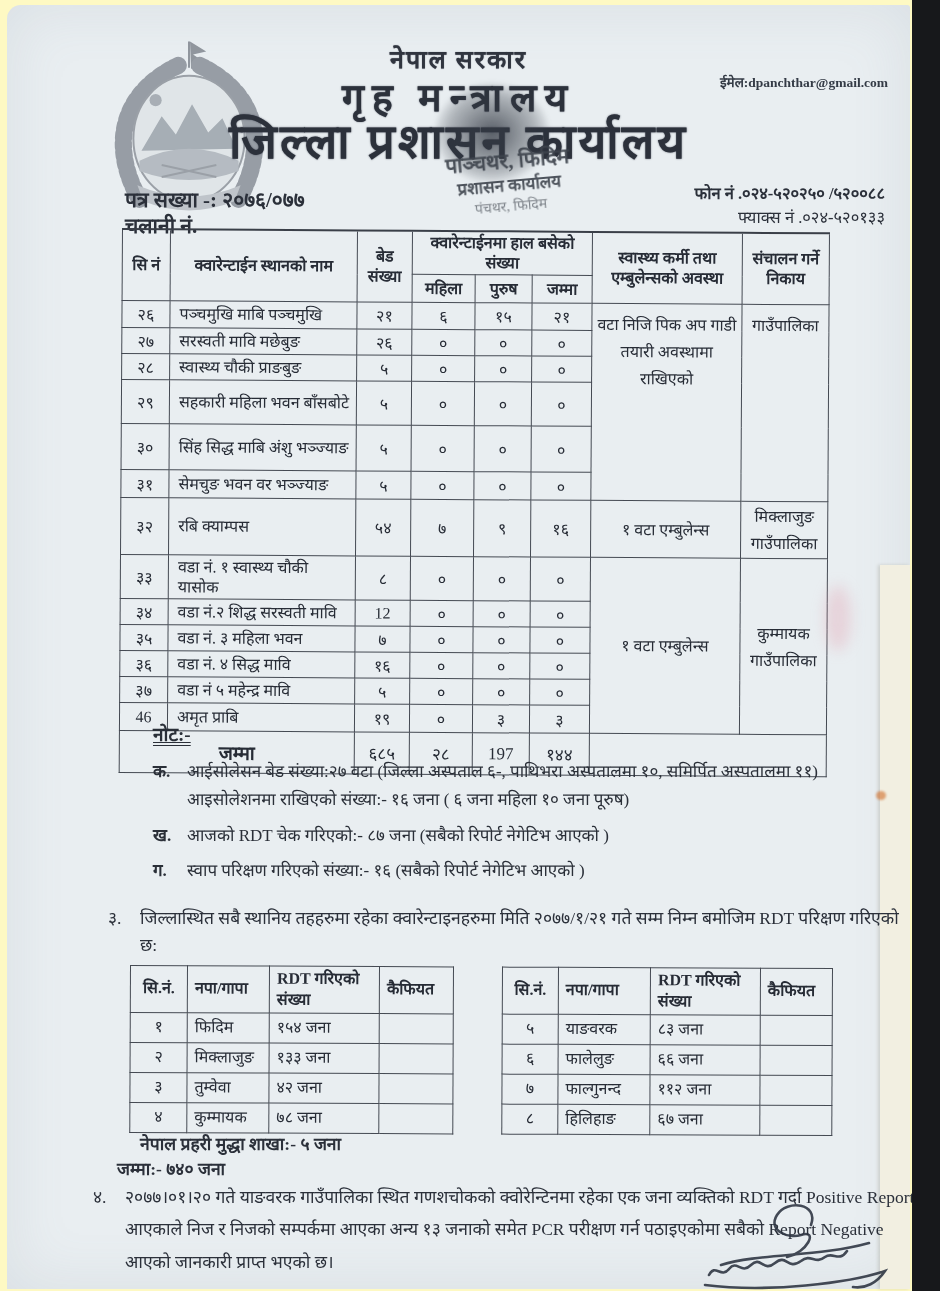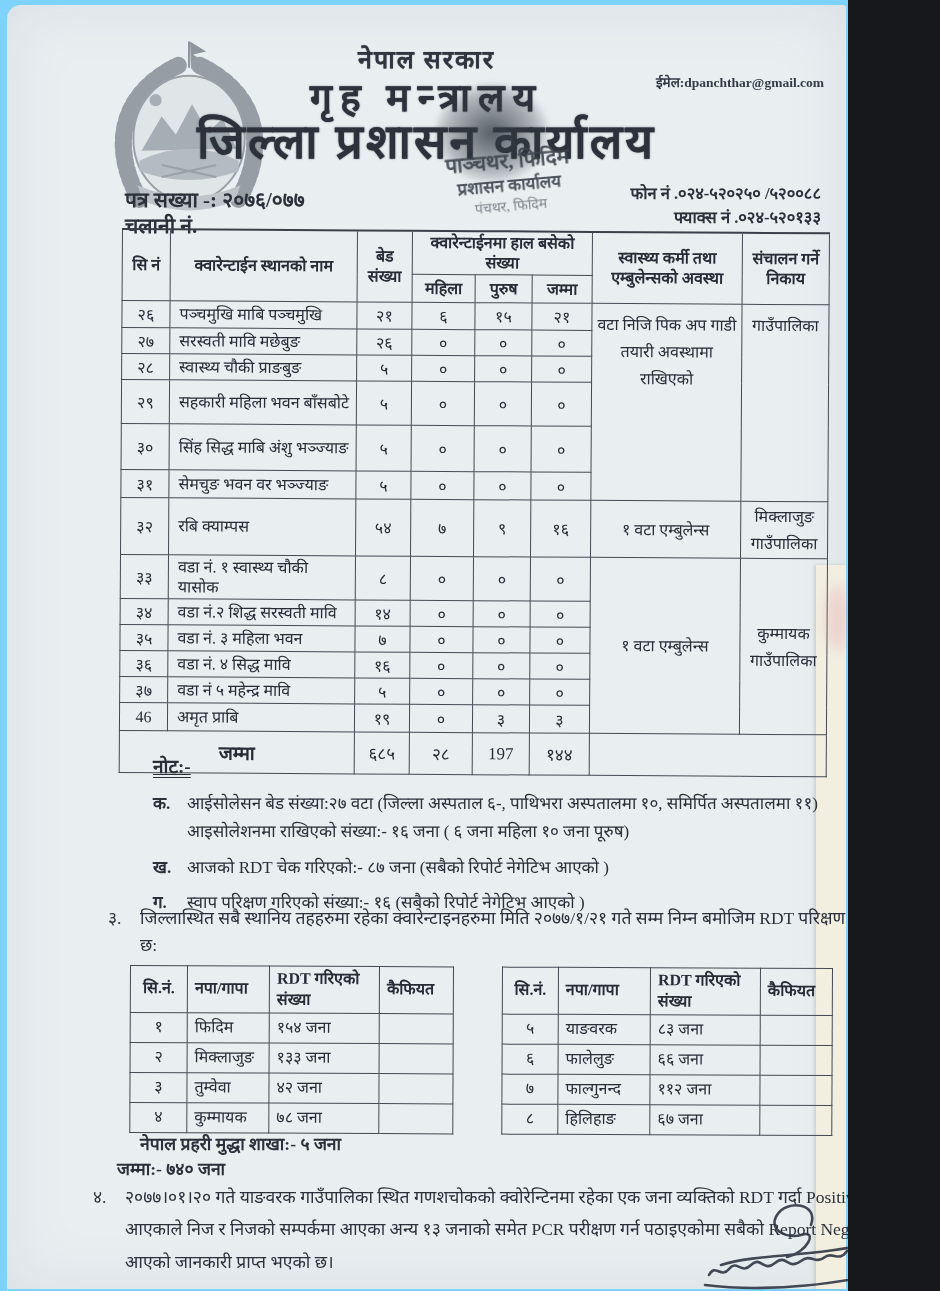--- a/index.html
+++ b/index.html
@@ -1,16 +1,16 @@
 <!DOCTYPE html>
 <html><head>
 <meta charset="utf-8">
 <style>
   html,body{margin:0;padding:0;background:#17181b;}
-  .page{position:relative;width:848px;height:1291px;background:#7dd3fc;overflow:hidden;
+  .page{position:relative;width:912px;height:1291px;background:#fef9c3;overflow:hidden;
         font-family:"Liberation Serif","DejaVu Serif",serif;color:#2b303a;}
   .paper{position:absolute;left:7px;top:5px;right:2px;bottom:2px;background:#e9eef1;
          border-radius:14px 3px 0 0;box-shadow:inset 0 0 60px rgba(120,135,150,.14);}
   .strip{position:absolute;right:0;top:560px;bottom:0;width:30px;background:#f2efe1;
          box-shadow:-2px 0 3px rgba(130,130,110,.25);}
   
   .emblem{position:absolute;left:96px;top:32px;width:172px;height:188px;filter:blur(.5px);opacity:.82;}
   .h-gov{position:absolute;left:0;right:0;top:36px;text-align:center;font-size:25px;font-weight:bold;
          letter-spacing:2px;color:#30353f;text-shadow:0 0 1px rgba(45,50,65,.7);}
   .h-min{position:absolute;left:0;right:0;top:64px;text-align:center;font-size:39px;font-weight:bold;
@@ -23,35 +23,35 @@
         background:radial-gradient(ellipse at center,rgba(52,58,68,.8) 0%,rgba(52,58,68,.3) 55%,transparent 75%);
         filter:blur(2.5px);}
   .stamp{position:absolute;left:372px;top:142px;width:260px;text-align:center;transform:rotate(-5deg);
          color:#3d434c;filter:blur(.45px);opacity:.9;line-height:1.35;}
   .stamp .s1{font-size:21px;font-weight:bold;}
   .stamp .s2{font-size:17px;font-weight:bold;}
   .stamp .s3{font-size:14px;opacity:.7;}
   .letterno{position:absolute;left:118px;top:180px;font-size:21px;font-weight:600;}
   .chalani{position:absolute;left:118px;top:206px;font-size:21px;font-weight:600;}
   .phone{position:absolute;right:25px;top:176px;font-size:16.5px;font-weight:bold;text-align:right;}
-  .fax{position:absolute;right:25px;top:200px;font-size:16.5px;font-weight:bold;text-align:right;}
+  .fax{position:absolute;right:25px;top:200px;font-size:16.5px;font-weight:normal;text-align:right;}
   
   .qtable{position:absolute;left:115px;top:223px;width:707px;border-collapse:collapse;
           transform:rotate(.35deg);transform-origin:0 0;font-size:16px;color:#272c36;table-layout:fixed;}
   .qtable th,.qtable td{border:1.4px solid #454a53;padding:1px 5px;text-align:center;font-weight:normal;
           overflow:hidden;}
   .qtable thead th{font-weight:600;font-size:16px;line-height:1.25;}
   .qtable thead tr:first-child th{border-top:2.2px solid #3a3f48;}
   .qtable .name{text-align:left;padding-left:9px;line-height:1.25;}
   .qtable .health-g1,.qtable .op-g1{vertical-align:top;padding-top:7px;line-height:1.7;}
   .qtable .health,.qtable .op{line-height:1.7;}
   .qtable .tlabel{font-size:19px;font-weight:bold;}
   .qtable .tval{font-size:17px;margin-top:36px;}
   
-  .notes{position:absolute;left:146px;top:748px;width:780px;font-size:17px;line-height:1.5;color:#2a2f38;}
+  .notes{position:absolute;left:146px;top:716px;width:780px;font-size:17px;line-height:1.5;color:#2a2f38;}
   .notes-title{font-size:19px;font-weight:bold;display:inline-block;text-decoration:underline;
                text-decoration-style:double;margin-bottom:9px;}
   .note-item{display:flex;margin-bottom:7px;}
   .note-item .nl{width:34px;flex:none;font-weight:600;}
   .note-item .nline{margin-bottom:3px;}
   
   .sec3{position:absolute;left:101px;top:900px;width:810px;font-size:17.5px;line-height:1.55;display:flex;}
   .sec3 .no,.sec4 .no{width:32px;flex:none;}
   .rdt-wrap{position:absolute;left:123px;top:960px;display:flex;gap:48px;transform:rotate(.25deg);
             transform-origin:0 0;}
@@ -203,21 +203,21 @@
       <td>८</td>
       <td>०</td>
       <td>०</td>
       <td>०</td>
       <td class="health" rowspan="6">१ वटा एम्बुलेन्स</td>
       <td class="op" rowspan="6">कुम्मायक गाउँपालिका</td>
     </tr>
     <tr style="height:26px">
       <td>३४</td>
       <td class="name">वडा नं.२ शिद्ध सरस्वती मावि</td>
-      <td>१४</td>
+      <td>12</td>
       <td>०</td>
       <td>०</td>
       <td>०</td>
     </tr>
     <tr style="height:26px">
       <td>३५</td>
       <td class="name">वडा नं. ३ महिला भवन</td>
       <td>७</td>
       <td>०</td>
       <td>०</td>

